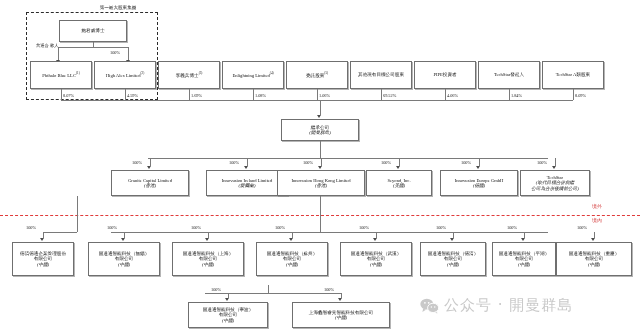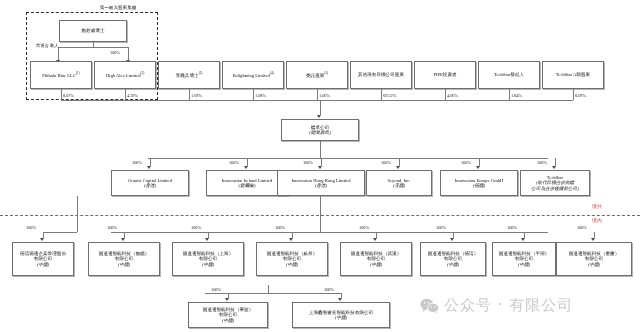--- a/index.html
+++ b/index.html
@@ -325,16 +325,16 @@
         <ellipse cx="8.6" cy="7.6" rx="8.2" ry="6.8" fill="#c9c9c9"></ellipse>
         <polygon points="4,13 3,17.5 7.5,14.8" fill="#c9c9c9"></polygon>
         <ellipse cx="16.6" cy="12.4" rx="7" ry="5.9" fill="#c9c9c9" stroke="#ffffff" stroke-width="1.2"></ellipse>
         <polygon points="21.2,16.6 22.4,19.8 18.6,18.1" fill="#c9c9c9" stroke="#ffffff" stroke-width="0.8"></polygon>
         <circle cx="6.2" cy="6" r="1.1" fill="#ffffff"></circle>
         <circle cx="11" cy="6" r="1.1" fill="#ffffff"></circle>
         <circle cx="14.4" cy="11.2" r="0.95" fill="#ffffff"></circle>
         <circle cx="18.6" cy="11.2" r="0.95" fill="#ffffff"></circle>
       </svg>
     </span>
-    <span>公众号 · 有限公司</span>
+    <span>公众号 · 開曼群島</span>
   </div>
 
 </div>
 
 </body></html>

